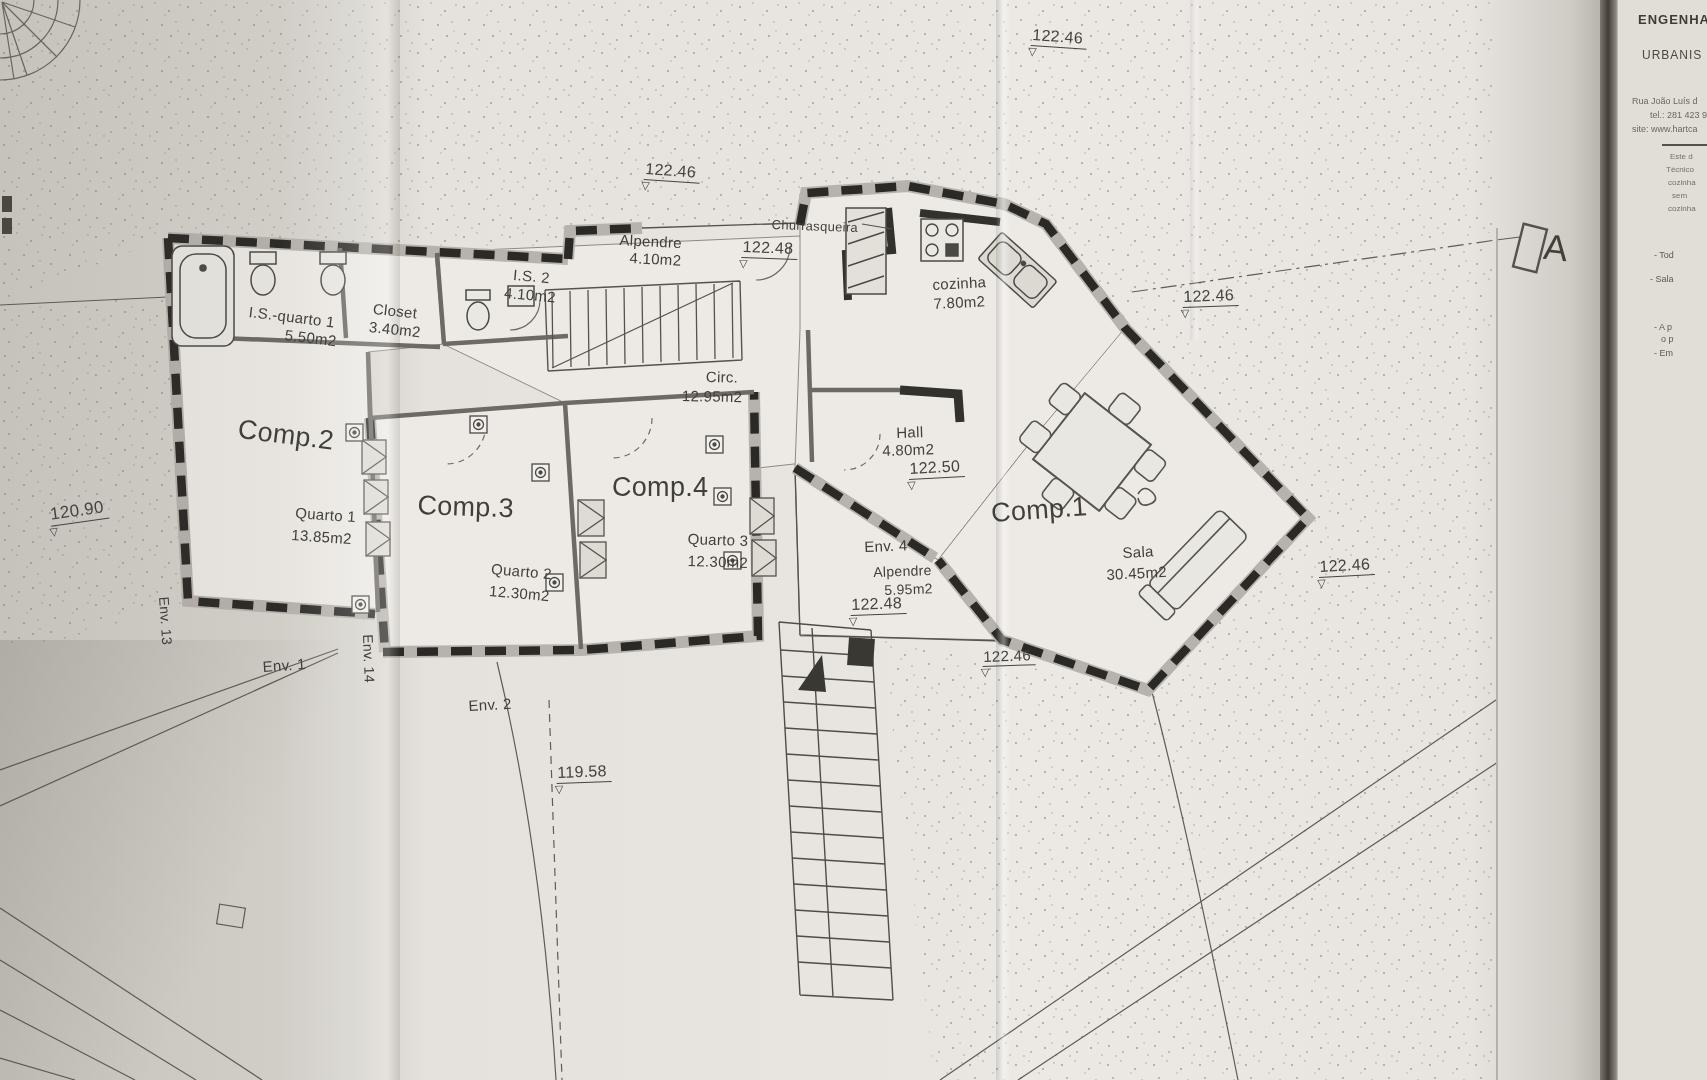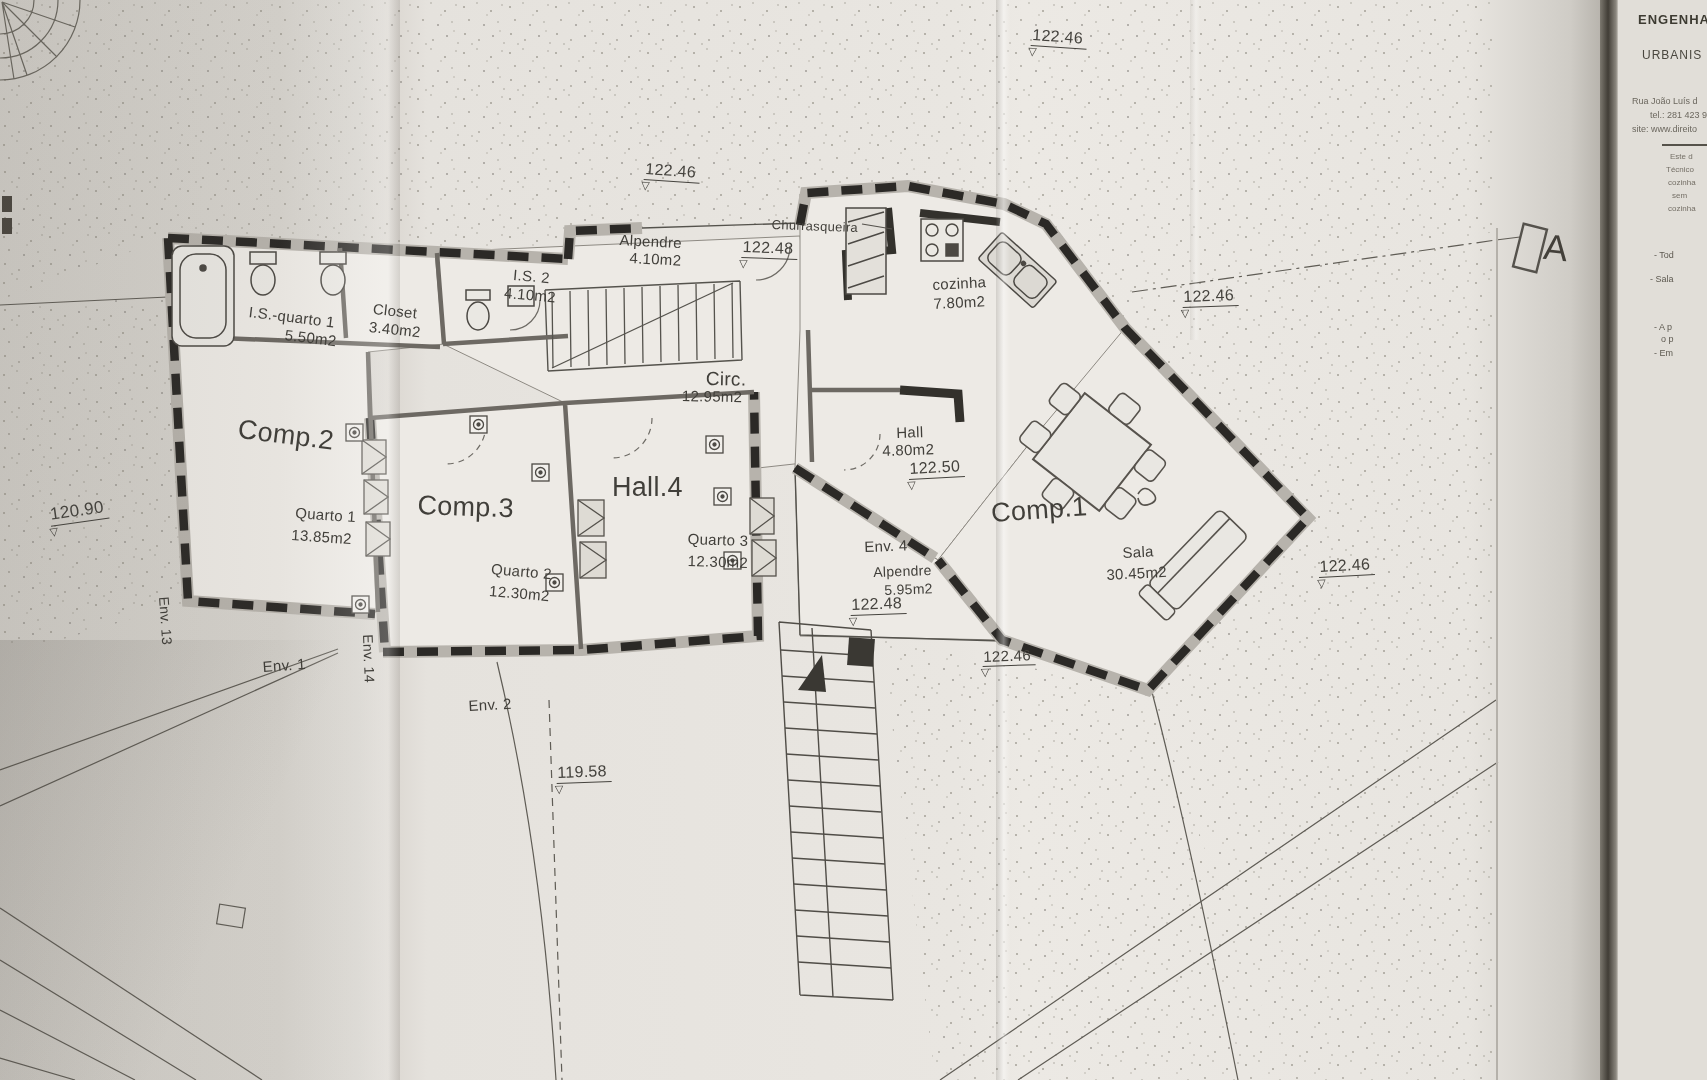--- a/index.html
+++ b/index.html
@@ -254,35 +254,35 @@
   </svg>
 
   <div class="shade" style="left:0;top:0;width:400px;height:1080px;background:linear-gradient(90deg,rgba(90,85,78,.10),rgba(90,85,78,.04) 70%,rgba(255,255,255,.25) 97%,rgba(60,56,50,.14) 100%);"></div>
   <div class="shade" style="left:996px;top:0;width:14px;height:1080px;background:linear-gradient(90deg,rgba(70,66,60,.16),rgba(255,255,255,.4) 55%,rgba(255,255,255,0));"></div>
   <div class="shade" style="left:1190px;top:0;width:10px;height:340px;background:linear-gradient(90deg,rgba(70,66,60,.08),rgba(255,255,255,.25) 60%,rgba(255,255,255,0));"></div>
   <div class="shade" style="left:0;top:640px;width:340px;height:440px;background:linear-gradient(115deg,rgba(75,70,63,.18),rgba(75,70,63,0) 65%);"></div>
   <div class="shade" style="left:1600px;top:0;width:18px;height:1080px;background:linear-gradient(90deg,#7c786f,#413d36 45%,#8d8981 90%,#c9c5be);"></div>
 
   <div class="lbl big" style="left:240px;top:414px;font-size:27px;transform:rotate(7deg)">Comp.2</div>
   <div class="lbl big" style="left:418px;top:490px;font-size:27px;transform:rotate(2deg)">Comp.3</div>
-  <div class="lbl big" style="left:612px;top:472px;font-size:27px;transform:rotate(0deg)">Hall.4</div>
+  <div class="lbl big" style="left:612px;top:472px;font-size:27px;transform:rotate(0deg)">Comp.4</div>
   <div class="lbl big" style="left:990px;top:498px;font-size:27px;transform:rotate(-4deg)">Comp.1</div>
 
   <div class="lbl" style="left:250px;top:303px;font-size:15px;transform:rotate(7deg)">I.S.-quarto 1</div>
   <div class="lbl" style="left:286px;top:326px;font-size:15px;transform:rotate(7deg)">5.50m2</div>
   <div class="lbl" style="left:374px;top:300px;font-size:15px;transform:rotate(6deg)">Closet</div>
   <div class="lbl" style="left:370px;top:318px;font-size:15px;transform:rotate(6deg)">3.40m2</div>
   <div class="lbl" style="left:514px;top:266px;font-size:15px;transform:rotate(5deg)">I.S. 2</div>
   <div class="lbl" style="left:505px;top:284px;font-size:15px;transform:rotate(5deg)">4.10m2</div>
   <div class="lbl" style="left:620px;top:231px;font-size:15px;transform:rotate(3deg)">Alpendre</div>
   <div class="lbl" style="left:630px;top:249px;font-size:15px;transform:rotate(3deg)">4.10m2</div>
   <div class="lbl" style="left:772px;top:217px;font-size:13px;transform:rotate(2deg)">Churrasqueira</div>
   <div class="lbl" style="left:932px;top:276px;font-size:15px;transform:rotate(-3deg)">cozinha</div>
   <div class="lbl" style="left:933px;top:295px;font-size:15px;transform:rotate(-3deg)">7.80m2</div>
-  <div class="lbl" style="left:706px;top:368px;font-size:19px;transform:rotate(1deg)">Circ.</div>
+  <div class="lbl" style="left:706px;top:368px;font-size:15px;transform:rotate(1deg)">Circ.</div>
   <div class="lbl" style="left:682px;top:387px;font-size:15px;transform:rotate(1deg)">12.95m2</div>
   <div class="lbl" style="left:896px;top:424px;font-size:15px;transform:rotate(-2deg)">Hall</div>
   <div class="lbl" style="left:882px;top:442px;font-size:15px;transform:rotate(-2deg)">4.80m2</div>
   <div class="lbl" style="left:296px;top:504px;font-size:15px;transform:rotate(4deg)">Quarto 1</div>
   <div class="lbl" style="left:292px;top:526px;font-size:15px;transform:rotate(4deg)">13.85m2</div>
   <div class="lbl" style="left:492px;top:560px;font-size:15px;transform:rotate(5deg)">Quarto 2</div>
   <div class="lbl" style="left:490px;top:582px;font-size:15px;transform:rotate(5deg)">12.30m2</div>
   <div class="lbl" style="left:688px;top:530px;font-size:15px;transform:rotate(2deg)">Quarto 3</div>
   <div class="lbl" style="left:688px;top:552px;font-size:15px;transform:rotate(2deg)">12.30m2</div>
   <div class="lbl" style="left:864px;top:538px;font-size:15px;transform:rotate(-2deg)">Env. 4</div>
@@ -307,21 +307,21 @@
   <div class="lbl ev" style="left:48px;top:505px;font-size:17px;transform:rotate(-8deg)"><span class="ev-val">120.90</span><i class="ev-tri">▽</i></div>
   <div class="lbl ev" style="left:556px;top:764px;font-size:16px;transform:rotate(-2deg)"><span class="ev-val">119.58</span><i class="ev-tri">▽</i></div>
 
   <div class="lbl big" style="left:1546px;top:226px;font-size:36px;color:#43403a;transform:rotate(6deg)">A</div>
 
   <div class="sidebar">
     <div class="sb" style="left:20px;top:12px;font-size:13px;font-weight:bold;letter-spacing:1px;color:#3d3b32">ENGENHA</div>
     <div class="sb" style="left:24px;top:48px;font-size:12px;letter-spacing:1px;color:#4a473f">URBANIS</div>
     <div class="sb" style="left:14px;top:96px;font-size:9px;color:#6b675e">Rua João Luís d</div>
     <div class="sb" style="left:32px;top:110px;font-size:9px;color:#6b675e">tel.: 281 423 93</div>
-    <div class="sb" style="left:14px;top:124px;font-size:9px;color:#6b675e">site: www.direito</div>
+    <div class="sb" style="left:14px;top:124px;font-size:9px;color:#6b675e">site: www.hartca</div>
     <div class="rule" style="left:44px;top:144px;width:45px"></div>
     <div class="sb" style="left:52px;top:152px;font-size:8px;color:#746f66">Este d</div>
     <div class="sb" style="left:48px;top:165px;font-size:8px;color:#746f66">Técnico</div>
     <div class="sb" style="left:50px;top:178px;font-size:8px;color:#746f66">cozinha</div>
     <div class="sb" style="left:54px;top:191px;font-size:8px;color:#746f66">sem</div>
     <div class="sb" style="left:50px;top:204px;font-size:8px;color:#746f66">cozinha</div>
     <div class="sb" style="left:36px;top:250px;font-size:9px;color:#5d5950">- Tod</div>
     <div class="sb" style="left:32px;top:274px;font-size:9px;color:#5d5950">- Sala</div>
     <div class="sb" style="left:36px;top:322px;font-size:9px;color:#5d5950">- A p</div>
     <div class="sb" style="left:43px;top:334px;font-size:9px;color:#5d5950">o p</div>

